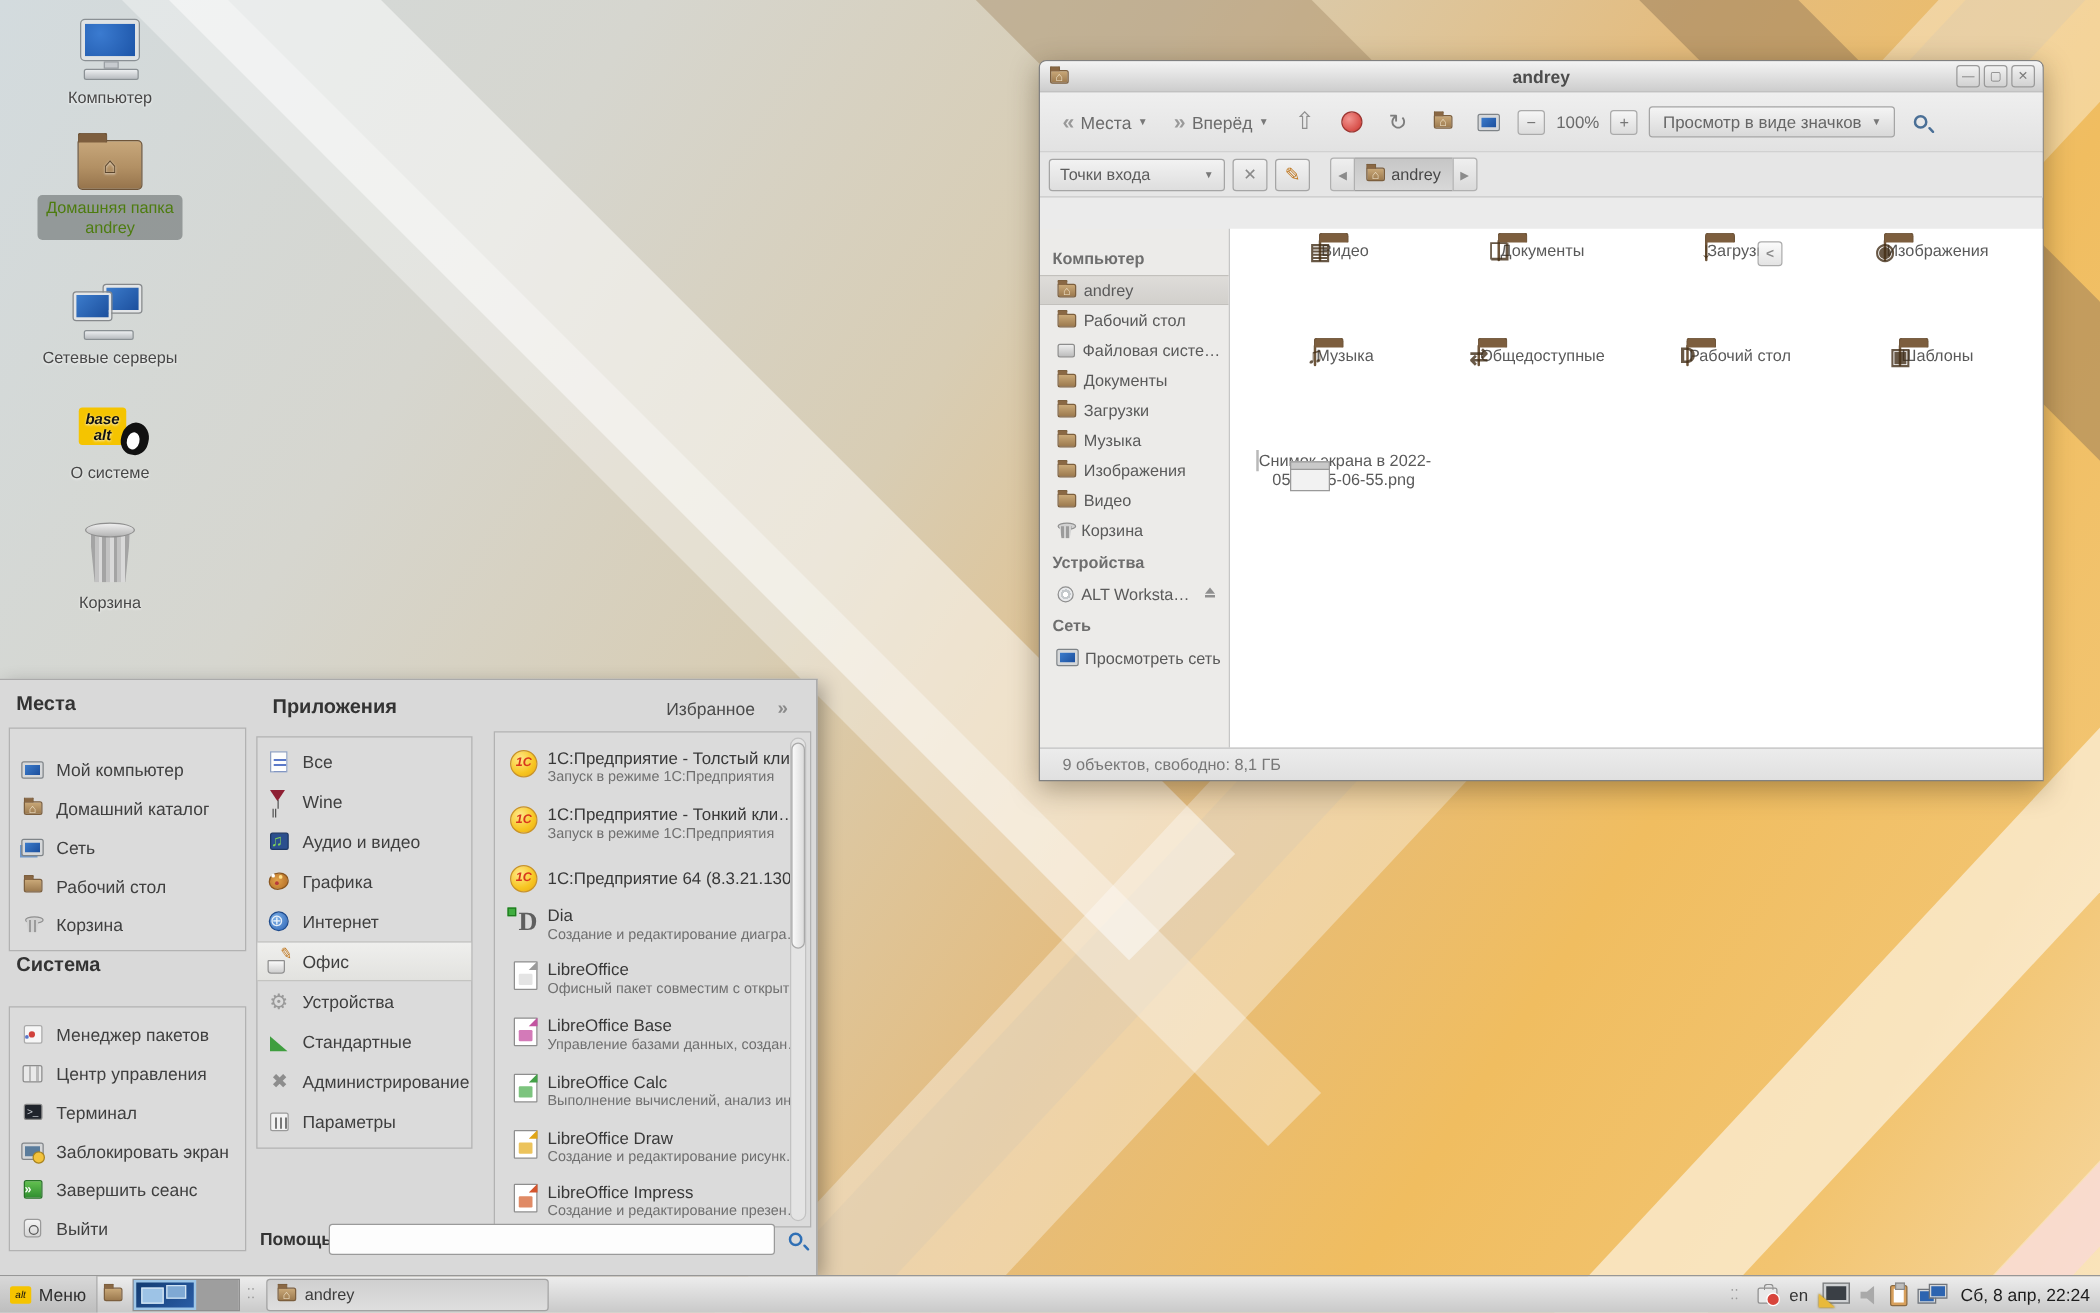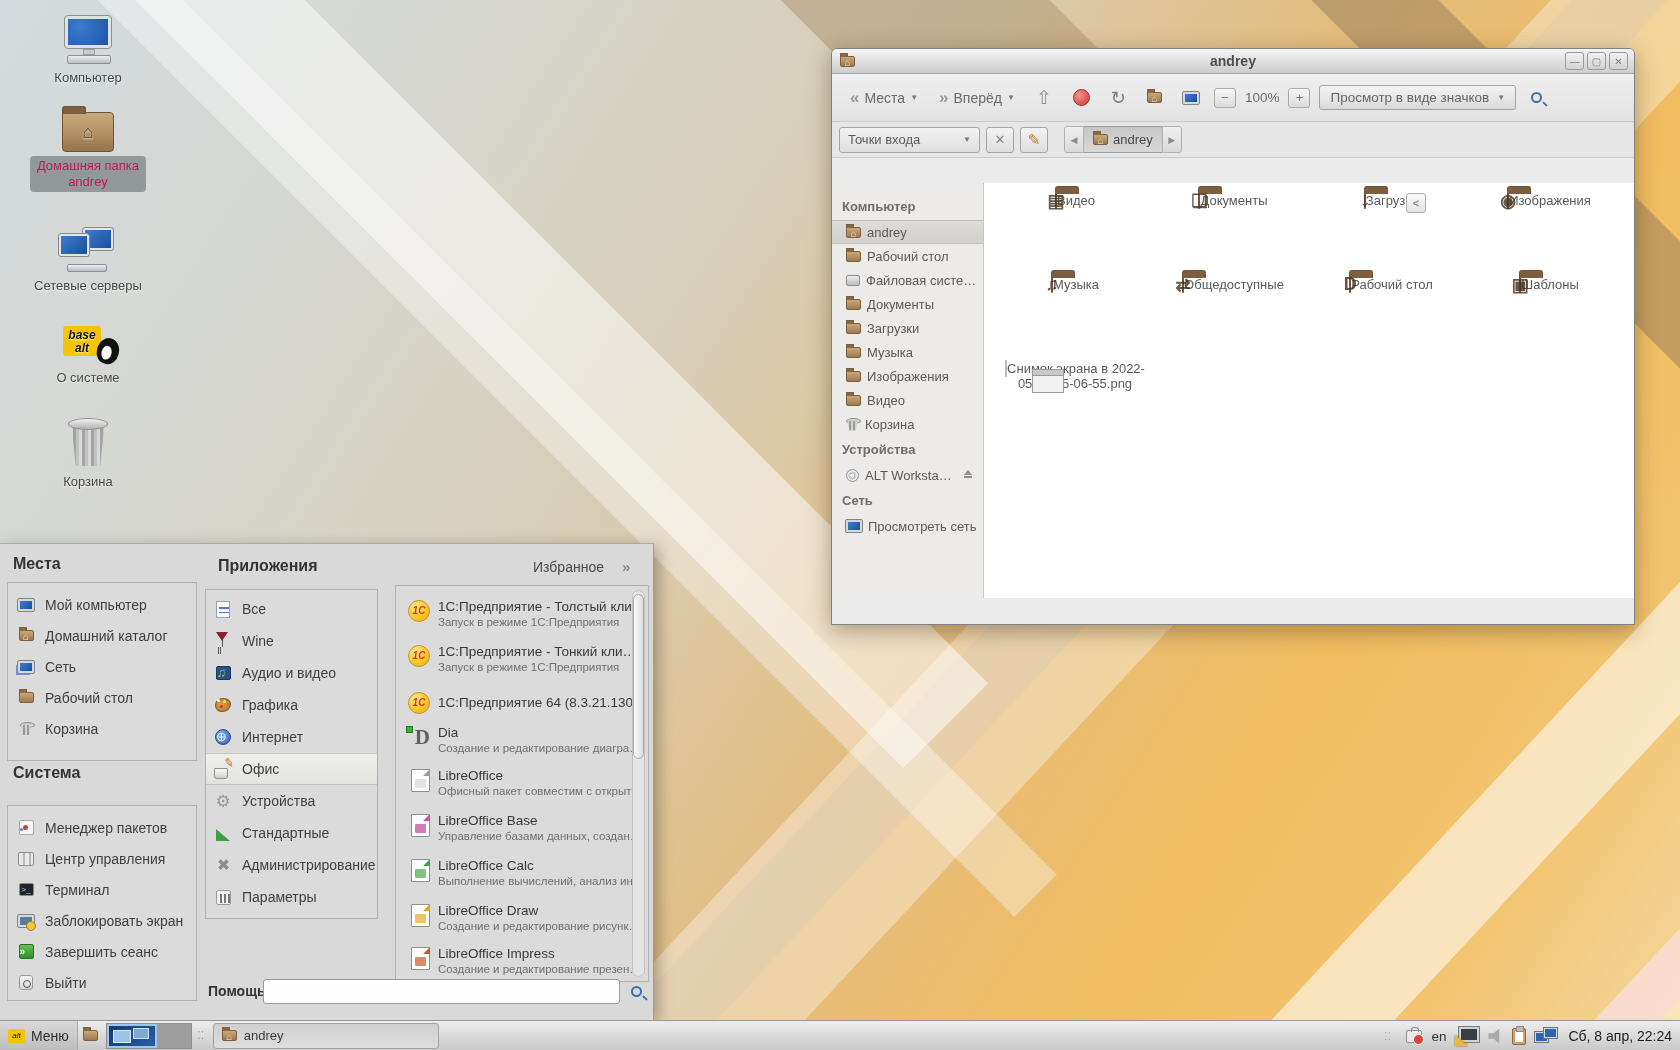--- a/index.html
+++ b/index.html
@@ -16,21 +16,21 @@
   .s4{width:1600px;height:120px;left:-420px;top:100px;background:rgba(255,255,255,.5);transform:rotate(45deg)}
   .s5{width:1600px;height:60px;left:-330px;top:300px;background:rgba(255,255,255,.35);transform:rotate(45deg)}
   .s6{width:1500px;height:190px;left:120px;top:-140px;background:rgba(166,140,104,.45);transform:rotate(45deg)}
   .s7{width:1300px;height:90px;left:640px;top:-130px;background:rgba(150,122,88,.5);transform:rotate(45deg)}
   .s8{width:2200px;height:70px;left:180px;top:330px;background:rgba(196,172,136,.35);transform:rotate(-47deg)}
   .s9{width:2400px;height:120px;left:980px;top:420px;background:rgba(255,244,224,.45);transform:rotate(-47deg)}
 
   
   .dicon{position:absolute;width:116px;text-align:center;z-index:1;color:#474747;font-size:13px;text-shadow:0 1px 2px rgba(255,255,255,.9)}
   .dicon .lbl{line-height:16px;padding:2px 4px;border-radius:4px;display:inline-block}
-  .dicon.sel .lbl{background:rgba(125,131,131,.75);color:#be185d;text-shadow:none}
+  .dicon.sel .lbl{background:rgba(125,131,131,.75);color:#4d7c0f;text-shadow:none}
   .art{display:flex;align-items:flex-end;justify-content:center;margin-bottom:4px}
   
   .pc{position:relative;width:58px;height:48px}
   .pc .scr{position:absolute;left:6px;top:0;width:46px;height:32px;border:3px solid #dfe2e4;outline:1px solid #8a9094;border-radius:3px;
       background:radial-gradient(circle at 30% 30%,#3b7bd0,#1d55a8)}
   .pc .kb{position:absolute;left:8px;bottom:0;width:44px;height:9px;background:linear-gradient(180deg,#eceef0,#b9bdc1);border:1px solid #8a9094;border-radius:2px}
   .pc .st{position:absolute;left:24px;bottom:9px;width:12px;height:6px;background:#c7cbcf;border:1px solid #9aa0a4}
   
   .bf{position:relative;width:52px;height:40px;background:linear-gradient(180deg,#c7a77b 0%,#b29064 55%,#96744c 100%);
       border:1px solid #6e553a;border-radius:2px 4px 4px 4px}
@@ -386,26 +386,29 @@
       <div class="fcell"><span class="bf"><span class="em">❏</span></span><span>Документы</span></div>
       <div class="fcell"><span class="badge">&lt;</span><span class="bf"><span class="em">↓</span></span><span>Загрузки</span></div>
       <div class="fcell"><span class="bf"><span class="em">◉</span></span><span>Изображения</span></div>
       <div class="fcell"><span class="bf"><span class="em">♫</span></span><span>Музыка</span></div>
       <div class="fcell"><span class="bf"><span class="em">⇄</span></span><span>Общедоступные</span></div>
       <div class="fcell"><span class="bf"><span class="em">D</span></span><span>Рабочий стол</span></div>
       <div class="fcell"><span class="bf"><span class="em">▣</span></span><span>Шаблоны</span></div>
       <div class="fcell tall"><span class="shot"></span><span>Снимок экрана в 2022-05-28 15-06-55.png</span></div>
     </div>
   </div>
+  <div class="fm-status">
+    <span>9 объектов, свободно: 8,1 ГБ</span>
+  </div>
 </div>
 
 <div class="menu">
   <div class="mhead" style="left:13px;top:11px">Места</div>
   <div class="mbox" style="left:7px;top:38px;width:190px;height:179px">
-    <div class="mitem" style="margin-top:6px">
+    <div class="mitem" style="margin-top:17px">
         <span class="mi">
           <span class="mon"></span>
         </span>
         <span>Мой компьютер</span>
       </div>
     <div class="mitem">
         <span class="mi">
           <span class="mf home"></span>
         </span>
         <span>Домашний каталог</span>

